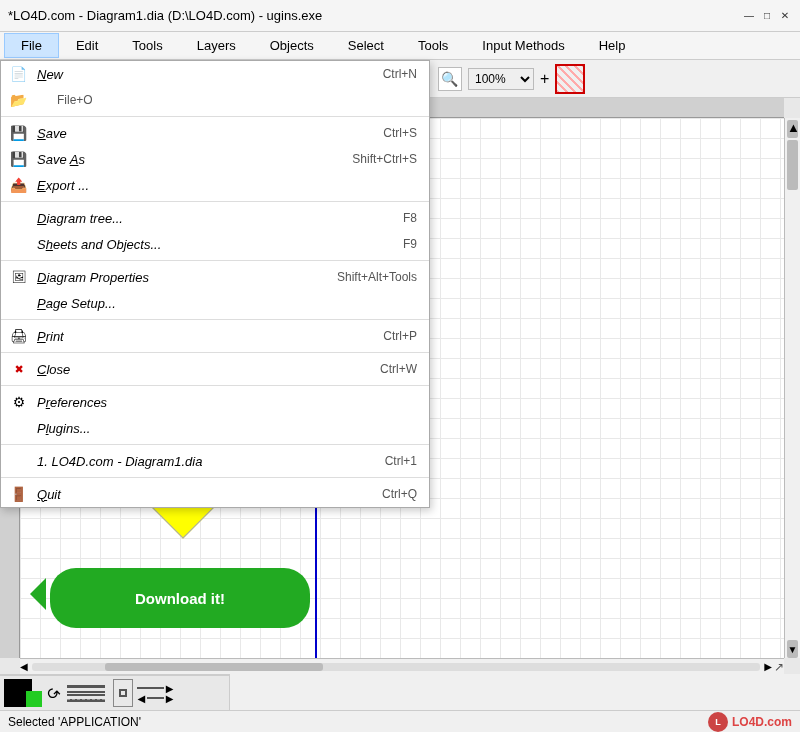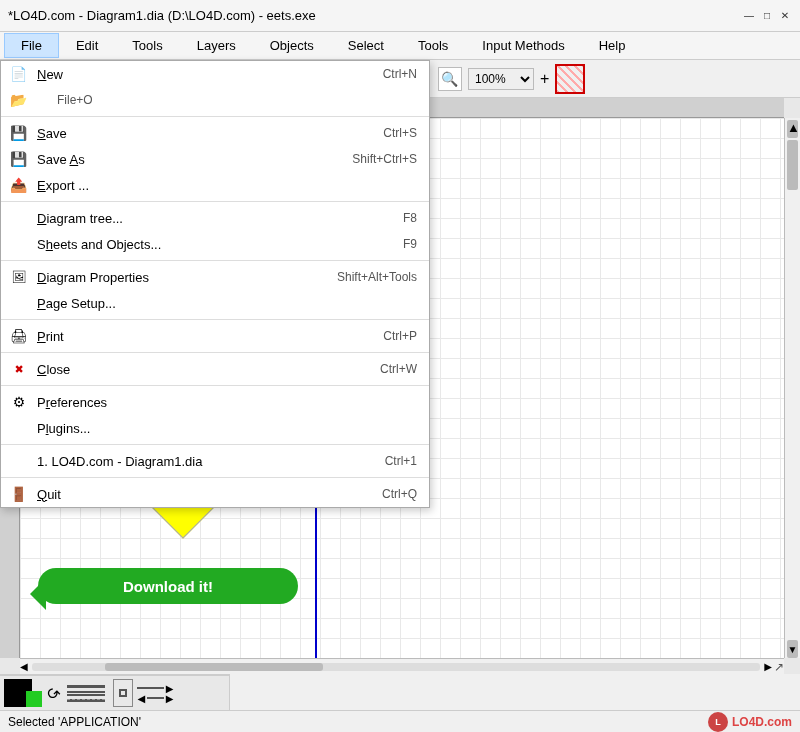--- a/index.html
+++ b/index.html
@@ -64,21 +64,21 @@
     .dropdown-item .icon {
       position: absolute;
       left: 8px;
       width: 20px;
       height: 20px;
       display: flex;
       align-items: center;
       justify-content: center;
       font-size: 14px;
     }
-    .dropdown-item .label { flex: 1; }
+    .dropdown-item .label { flex: 1; font-style: italic; }
     .dropdown-item .shortcut {
       color: #555;
       font-size: 12px;
       margin-left: 20px;
     }
     .dropdown-separator {
       height: 1px;
       background: #ddd;
       margin: 3px 0;
     }
@@ -126,21 +126,21 @@
       gap: 4px;
       color: #d44;
       font-size: 12px;
       font-weight: bold;
     }
   </style>
 </head>
 <body>
 
 <div class="title-bar">
-  <span>*LO4D.com - Diagram1.dia (D:\LO4D.com) - eets.exe</span>
+  <span>*LO4D.com - Diagram1.dia (D:\LO4D.com) - ugins.exe</span>
   <div class="title-bar-controls">
     <span class="title-bar-btn">—</span>
     <span class="title-bar-btn">□</span>
     <span class="title-bar-btn">✕</span>
   </div>
 </div>
 
 <div class="menu-bar">
   <span class="menu-item active">File</span>
   <span class="menu-item">Edit</span>
@@ -307,21 +307,21 @@
     <div style="position:absolute;top:220px;left:40px;width:7px;height:7px;background:#0c0;border:1px solid #080;"></div>
     <div style="position:absolute;top:220px;left:130px;width:7px;height:7px;background:#0c0;border:1px solid #080;"></div>
 
     <div style="position:absolute;top:288px;left:108px;width:110px;height:110px;background:#ffff00;transform:rotate(45deg);border:1px solid #aaa;"></div>
     <div style="position:absolute;top:295px;left:98px;width:130px;height:100px;display:flex;align-items:center;justify-content:center;font-size:12px;font-weight:bold;text-align:center;pointer-events:none;">
       <span style="white-space:pre-line;">Check
 virus
 test</span>
     </div>
 
-    <div style="position:absolute;top:450px;left:18px;width:260px;height:36px;background:#22aa22;border-radius:26px;display:flex;align-items:center;justify-content:center;color:#fff;font-size:15px;font-weight:bold;">
+    <div style="position:absolute;top:450px;left:30px;width:260px;height:60px;background:#22aa22;border-radius:26px;display:flex;align-items:center;justify-content:center;color:#fff;font-size:15px;font-weight:bold;">
       <span>Download it!</span>
     </div>
 
     <div style="position:absolute;top:460px;left:10px;width:0;height:0;border-top:16px solid transparent;border-bottom:16px solid transparent;border-right:16px solid #22aa22;"></div>
 
   </div>
 
   <div class="scrollbar-v">
     <div style="position:absolute;top:2px;left:2px;right:2px;height:18px;background:#bbb;border-radius:2px;">▲</div>
     <div style="position:absolute;top:22px;left:2px;right:2px;height:50px;background:#bbb;border-radius:2px;"></div>

